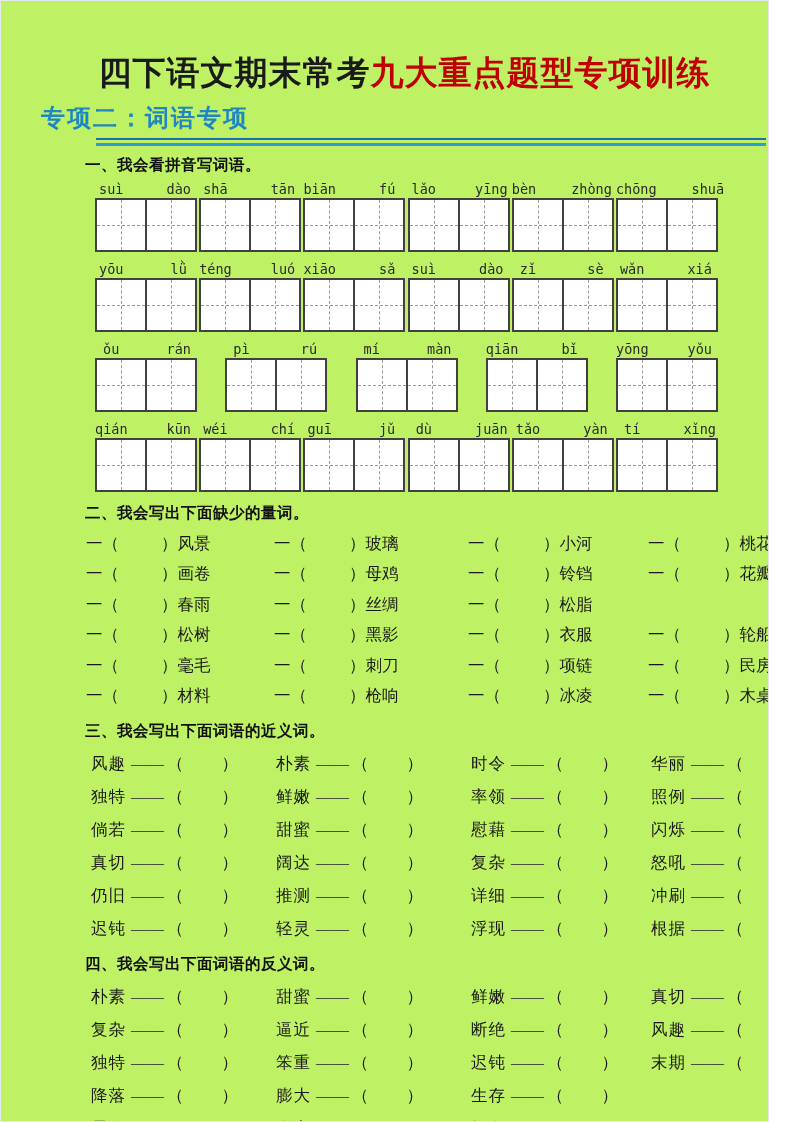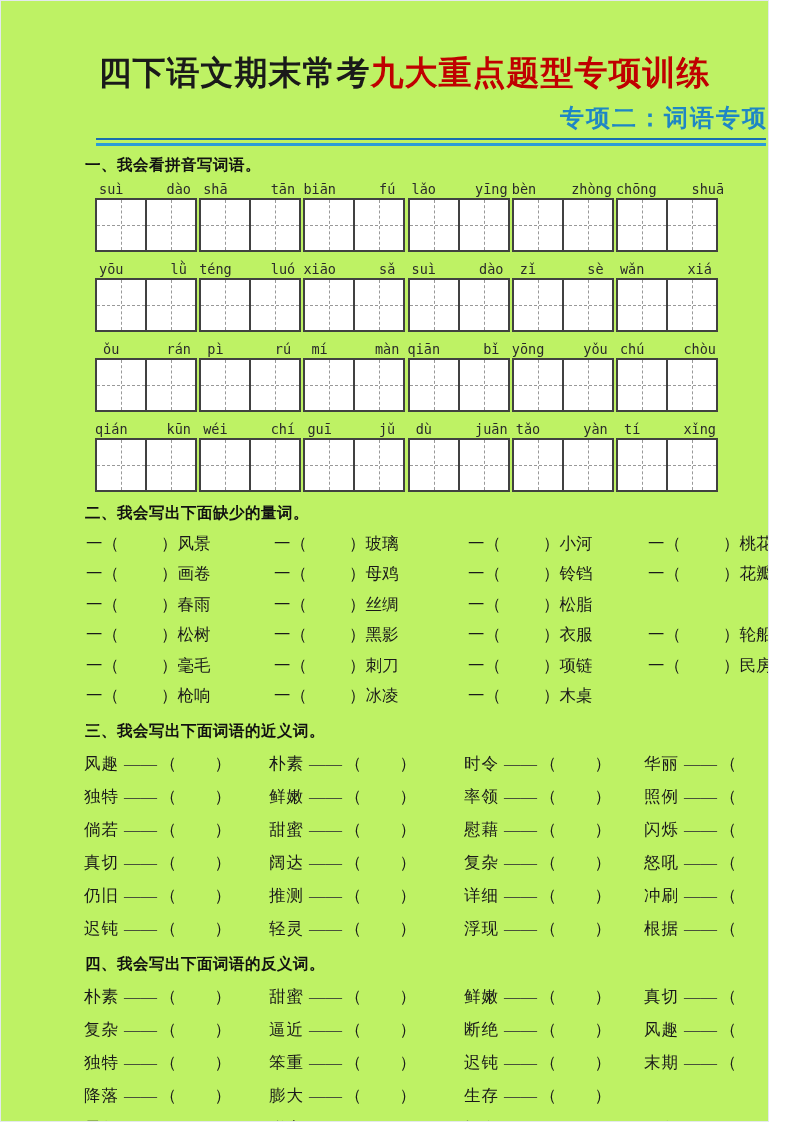--- a/index.html
+++ b/index.html
@@ -4,21 +4,21 @@
 <style>
   html,body{margin:0;padding:0;background:#fff;}
   .page{
     position:relative;width:769px;height:1122px;box-sizing:border-box;
     background:#bef264;border:1px solid #e4e9ee;overflow:hidden;
     font-family:"Liberation Serif","DejaVu Serif",serif;color:#1a1a1a;padding-left:40px;
   }
   
   .title{ text-align:center;margin-top:54px;font-size:33px;font-weight:bold;letter-spacing:1px;line-height:1.15; }
   .title .red{ color:#c00000; }
-  .subtitle{ text-align:right;margin-top:9px;font-size:24px;font-weight:bold;color:#1e86c5;letter-spacing:2px; }
+  .subtitle{ text-align:left;margin-top:9px;font-size:24px;font-weight:bold;color:#1e86c5;letter-spacing:2px; }
   .rule{ margin:4px 2px 0 55px;height:3px;border-top:2px solid #1a6fae;border-bottom:3px solid #2b9cd8; }
 
   .sec-heading{ font-size:15.5px;font-weight:bold;margin:9px 0 5px 44px;color:#111;letter-spacing:.5px; }
 
   
   .pinyin-wrap{ margin:2px 52px 0 54px; }
   .py-row{ display:flex;justify-content:space-between;margin-bottom:7px; }
   .py-group{ width:100px; }
   .py-labels{ display:flex;margin-bottom:1px;font-family:"DejaVu Sans Mono","Liberation Mono",monospace;font-size:13.5px;color:#2b2b2b;gap:35px; }
   .py-labels span{ flex:1;text-align:center; }
@@ -30,21 +30,21 @@
 
   
   .q-rows{ padding-left:45px;font-size:16.5px; }
   .q-row{ display:grid;grid-template-columns:188px 194px 180px auto;line-height:30.5px; }
   .q-item{ white-space:nowrap; }
   .q-gap{ display:inline-block;width:42px; }
 
   
   .w-rows{ padding-left:43px;font-size:16.5px; }
   .w-row{ display:grid;grid-template-columns:185px 195px 180px auto;line-height:33px; }
-  .w-item{ white-space:nowrap; }
+  .w-item{ white-space:nowrap;margin-left:7px; }
   .w-word{ letter-spacing:1px; }
   .w-dash{ margin:0 3px 0 5px;color:#333; }
   .w-gap{ display:inline-block;width:38px; }
 </style>
 </head>
 <body>
 
 <div class="page">
 
   <div class="title">
@@ -174,27 +174,20 @@
             <div class="grid-cell"></div>
             <div class="grid-cell"></div>
           </div></div>
         <div class="py-group"><div class="py-labels">
             <span>yōng</span>
             <span>yǒu</span>
           </div><div class="grid">
             <div class="grid-cell"></div>
             <div class="grid-cell"></div>
           </div></div>
-        <div class="py-group"><div class="py-labels">
-            <span>chú</span>
-            <span>chòu</span>
-          </div><div class="grid">
-            <div class="grid-cell"></div>
-            <div class="grid-cell"></div>
-          </div></div>
       </div>
       <div class="py-row">
         <div class="py-group"><div class="py-labels">
             <span>qián</span>
             <span>kūn</span>
           </div><div class="grid">
             <div class="grid-cell"></div>
             <div class="grid-cell"></div>
           </div></div>
         <div class="py-group"><div class="py-labels">
@@ -260,20 +253,21 @@
         <span class="q-item"><span>一</span><span>（</span><span class="q-gap"></span><span>）</span><span>衣服</span></span>
         <span class="q-item"><span>一</span><span>（</span><span class="q-gap"></span><span>）</span><span>轮船</span></span>
       </div>
       <div class="q-row">
         <span class="q-item"><span>一</span><span>（</span><span class="q-gap"></span><span>）</span><span>毫毛</span></span>
         <span class="q-item"><span>一</span><span>（</span><span class="q-gap"></span><span>）</span><span>刺刀</span></span>
         <span class="q-item"><span>一</span><span>（</span><span class="q-gap"></span><span>）</span><span>项链</span></span>
         <span class="q-item"><span>一</span><span>（</span><span class="q-gap"></span><span>）</span><span>民房</span></span>
       </div>
       <div class="q-row">
+        <span class="q-item"><span>一</span><span>（</span><span class="q-gap"></span><span>）</span><span>材料</span></span>
         <span class="q-item"><span>一</span><span>（</span><span class="q-gap"></span><span>）</span><span>枪响</span></span>
         <span class="q-item"><span>一</span><span>（</span><span class="q-gap"></span><span>）</span><span>冰凌</span></span>
         <span class="q-item"><span>一</span><span>（</span><span class="q-gap"></span><span>）</span><span>木桌</span></span>
       </div>
     </div>
 
   <div class="sec-heading">三、我会写出下面词语的近义词。</div>
   <div class="w-rows" id="s3-rows">
       <div class="w-row">
         <span class="w-item"><span class="w-word">风趣</span><span class="w-dash">——</span><span>（</span><span class="w-gap"></span><span>）</span></span>

